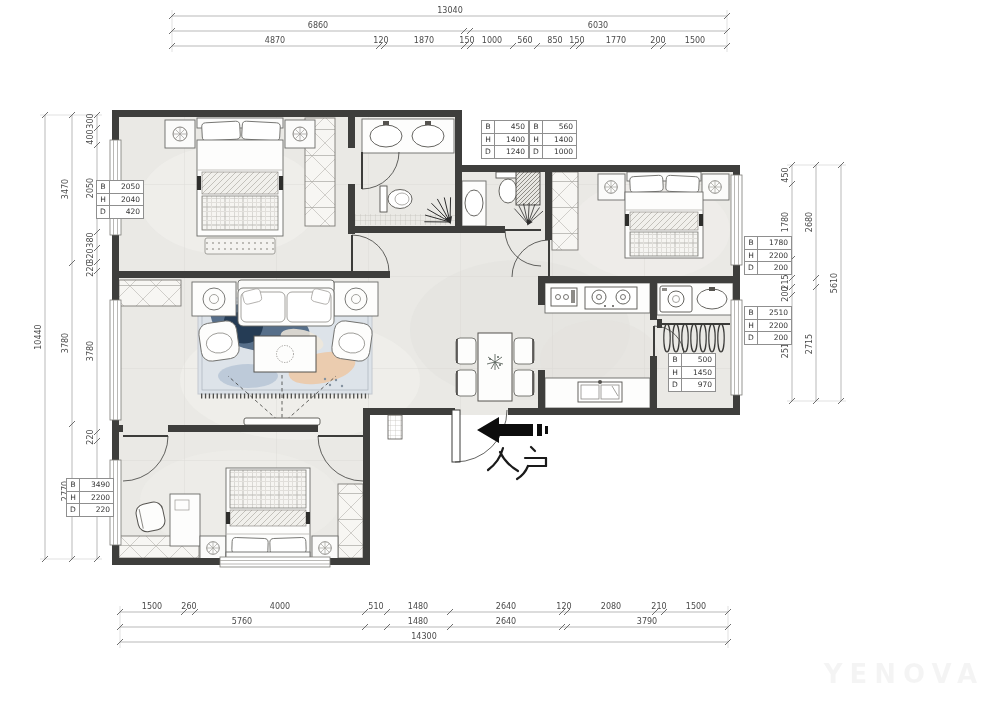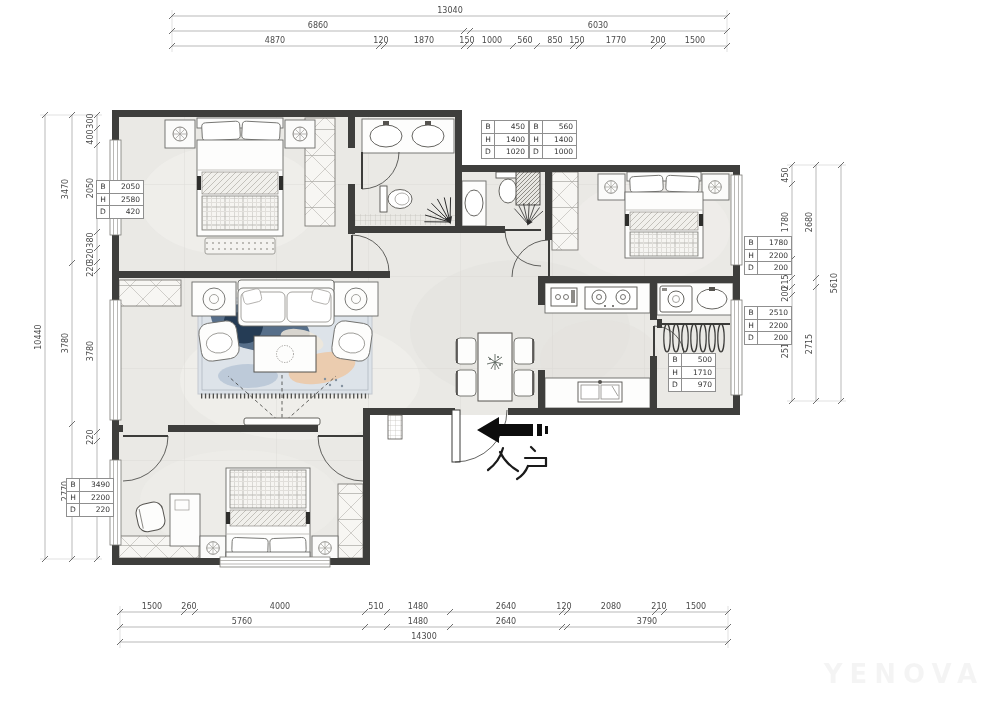--- a/index.html
+++ b/index.html
@@ -518,39 +518,39 @@
 </svg>
 
 
 <div class="bhd" style="left:96px;top:180px;">
   <div class="bhd-row">
         <span class="bhd-k">B</span>
         <span class="bhd-v">2050</span>
       </div>
   <div class="bhd-row">
         <span class="bhd-k">H</span>
-        <span class="bhd-v">2580</span>
+        <span class="bhd-v">2040</span>
       </div>
   <div class="bhd-row">
         <span class="bhd-k">D</span>
         <span class="bhd-v">420</span>
       </div>
 </div>
 <div class="bhd" style="left:481px;top:120px;">
   <div class="bhd-row">
         <span class="bhd-k">B</span>
         <span class="bhd-v">450</span>
       </div>
   <div class="bhd-row">
         <span class="bhd-k">H</span>
         <span class="bhd-v">1400</span>
       </div>
   <div class="bhd-row">
         <span class="bhd-k">D</span>
-        <span class="bhd-v">1020</span>
+        <span class="bhd-v">1240</span>
       </div>
 </div>
 <div class="bhd" style="left:529px;top:120px;">
   <div class="bhd-row">
         <span class="bhd-k">B</span>
         <span class="bhd-v">560</span>
       </div>
   <div class="bhd-row">
         <span class="bhd-k">H</span>
         <span class="bhd-v">1400</span>
@@ -588,21 +588,21 @@
         <span class="bhd-v">200</span>
       </div>
 </div>
 <div class="bhd" style="left:668px;top:353px;">
   <div class="bhd-row">
         <span class="bhd-k">B</span>
         <span class="bhd-v">500</span>
       </div>
   <div class="bhd-row">
         <span class="bhd-k">H</span>
-        <span class="bhd-v">1710</span>
+        <span class="bhd-v">1450</span>
       </div>
   <div class="bhd-row">
         <span class="bhd-k">D</span>
         <span class="bhd-v">970</span>
       </div>
 </div>
 <div class="bhd" style="left:66px;top:478px;">
   <div class="bhd-row">
         <span class="bhd-k">B</span>
         <span class="bhd-v">3490</span>

